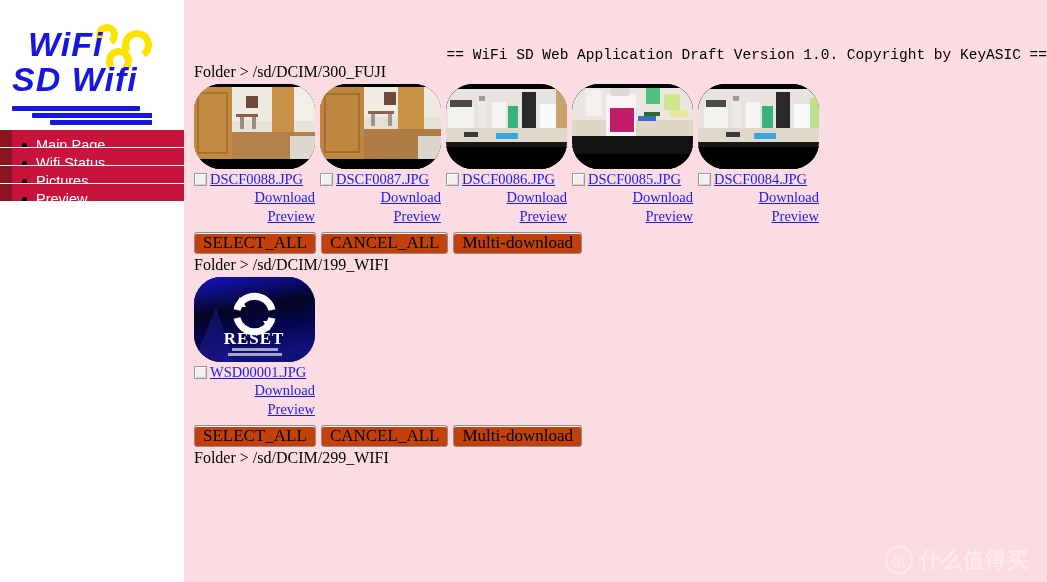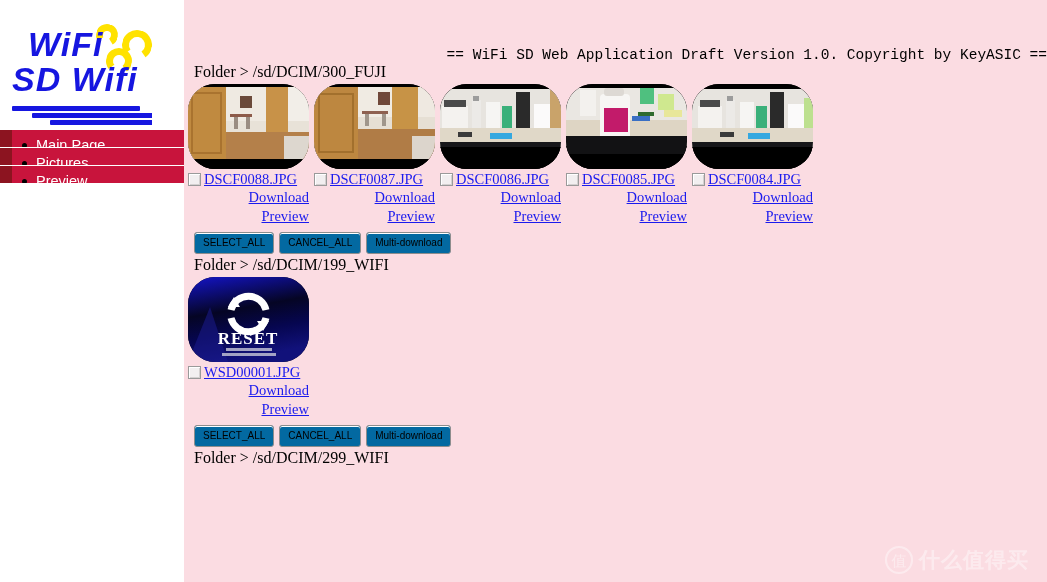--- a/index.html
+++ b/index.html
@@ -137,21 +137,21 @@
     color: #000000;
     margin: 0;
     padding: 0 0 3px 10px;
     white-space: nowrap;
   }
   .section {
     padding-left: 0px;
   }
   .thumb-row {
     display: flex;
-    padding-left: 4px;
+    padding-left: 10px;
     gap: 5px;
   }
   .thumb-cell {
     width: 121px;
     flex: 0 0 121px;
   }
   .thumb {
     width: 121px;
     height: 85px;
     display: block;
@@ -194,24 +194,24 @@
     white-space: nowrap;
     text-align: right;
   }
   .pv-line { padding-left: 4px; }
   .btn-row {
     padding: 6px 0 2px 10px;
     display: flex;
     gap: 5px;
   }
   .btn {
-    font-family: Liberation Sans, sans-serif;
-    font-size: 10px;
+    font-family: Liberation Serif, serif;
+    font-size: 17px;
     color: #000000;
-    background: #0369a1;
+    background: #c2410c;
     border: 1px solid #8d8d8d;
     border-radius: 3px;
     padding: 2px 8px 3px 8px;
     box-shadow: inset 0 1px 0 #ffffff;
     cursor: pointer;
     line-height: 15px;
     white-space: nowrap;
   }
 
   
@@ -261,20 +261,24 @@
       <div class="logo-sdcard">SD Wifi</div>
       <div class="ul-bar ul1"></div>
       <div class="ul-bar ul2"></div>
       <div class="ul-bar ul3"></div>
     </div>
 
     <nav class="nav">
       <div class="nav-item">
         <span class="nav-bullet"></span>
         <span>Main Page</span>
+      </div>
+      <div class="nav-item">
+        <span class="nav-bullet"></span>
+        <span>Wifi Status</span>
       </div>
       <div class="nav-item">
         <span class="nav-bullet"></span>
         <span>Pictures</span>
       </div>
       <div class="nav-item">
         <span class="nav-bullet"></span>
         <span>Preview</span>
       </div>
     </nav>

